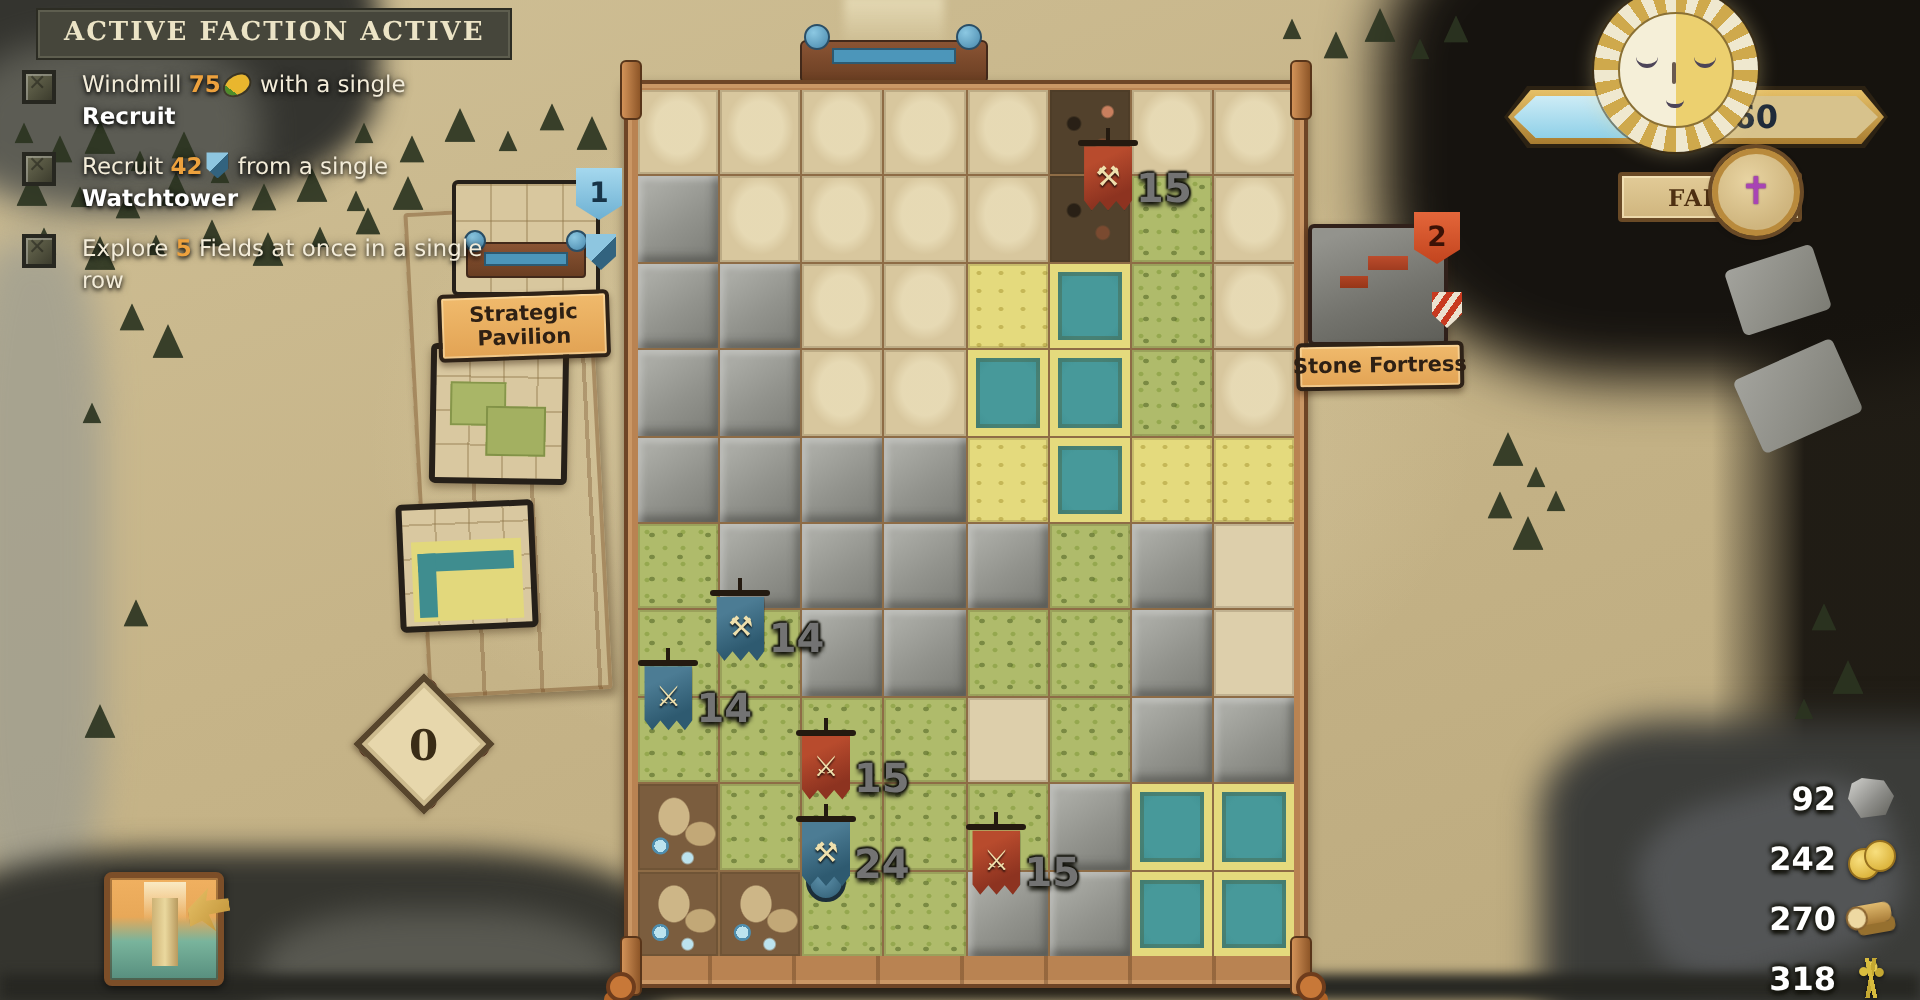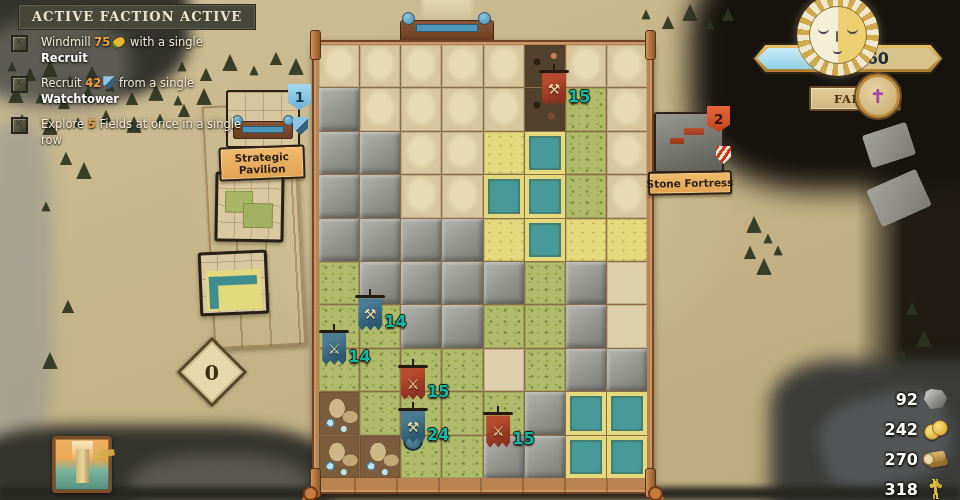--- a/index.html
+++ b/index.html
@@ -94,21 +94,21 @@
   .banners { position:absolute; left:7px; right:7px; top:5px; bottom:16px; z-index:5; }
   .banner { position:absolute; width:24px; height:34px; }
   .banner .bar { position:absolute; left:-3px; top:-5px; width:30px; height:3px; background:#241a10; border-radius:2px; }
   .banner .pole { position:absolute; left:11px; top:-11px; width:2px; height:8px; background:#241a10; }
   .banner .flag { position:absolute; top:-2px; width:24px; height:32px; display:flex; align-items:center; justify-content:center;
     clip-path:polygon(0 0,100% 0,100% 84%,84% 100%,67% 85%,50% 100%,33% 85%,16% 100%,0 84%);
     filter:drop-shadow(0 1px 1px rgba(10,8,5,.8)); }
   .banner.blue .flag { background:linear-gradient(155deg,#4c7c94 25%,#2e5a70 75%); }
   .banner.red  .flag { background:linear-gradient(155deg,#b84b2d 25%,#8d3320 75%); }
   .banner .glyph { color:#efe0ad; font-size:14px; font-weight:bold; text-shadow:0 1px 1px rgba(0,0,0,.75); }
-  .banner .val { position:absolute; left:26px; bottom:3px; color:#14b8a6; font-weight:bold; font-size:16px;
+  .banner .val { position:absolute; left:26px; bottom:3px; color:#737373; font-weight:bold; font-size:20px;
     text-shadow:-1px 0 1px #15150e,1px 0 1px #15150e,0 -1px 1px #15150e,0 2px 2px #15150e; }
   .medallion { position:absolute; left:2px; top:18px; width:20px; height:20px; border-radius:50%;
     background:radial-gradient(circle at 40% 35%, #5e92ac, #2e5a70); border:2px solid #1c2e3a; }
 
   
   .quest-panel { position:absolute; left:0; top:0; width:250px; z-index:7; }
   .quest-header { position:absolute; left:18px; top:4px; padding:4px 13px 5px;
     background:#46463b; border:1px solid #2c2c23; box-shadow:inset 0 0 0 1px #5e5e4f;
     color:#ece4c6; font-family:"DejaVu Serif","Liberation Serif",serif; font-weight:bold;
     font-size:13px; letter-spacing:1px; white-space:nowrap; }

